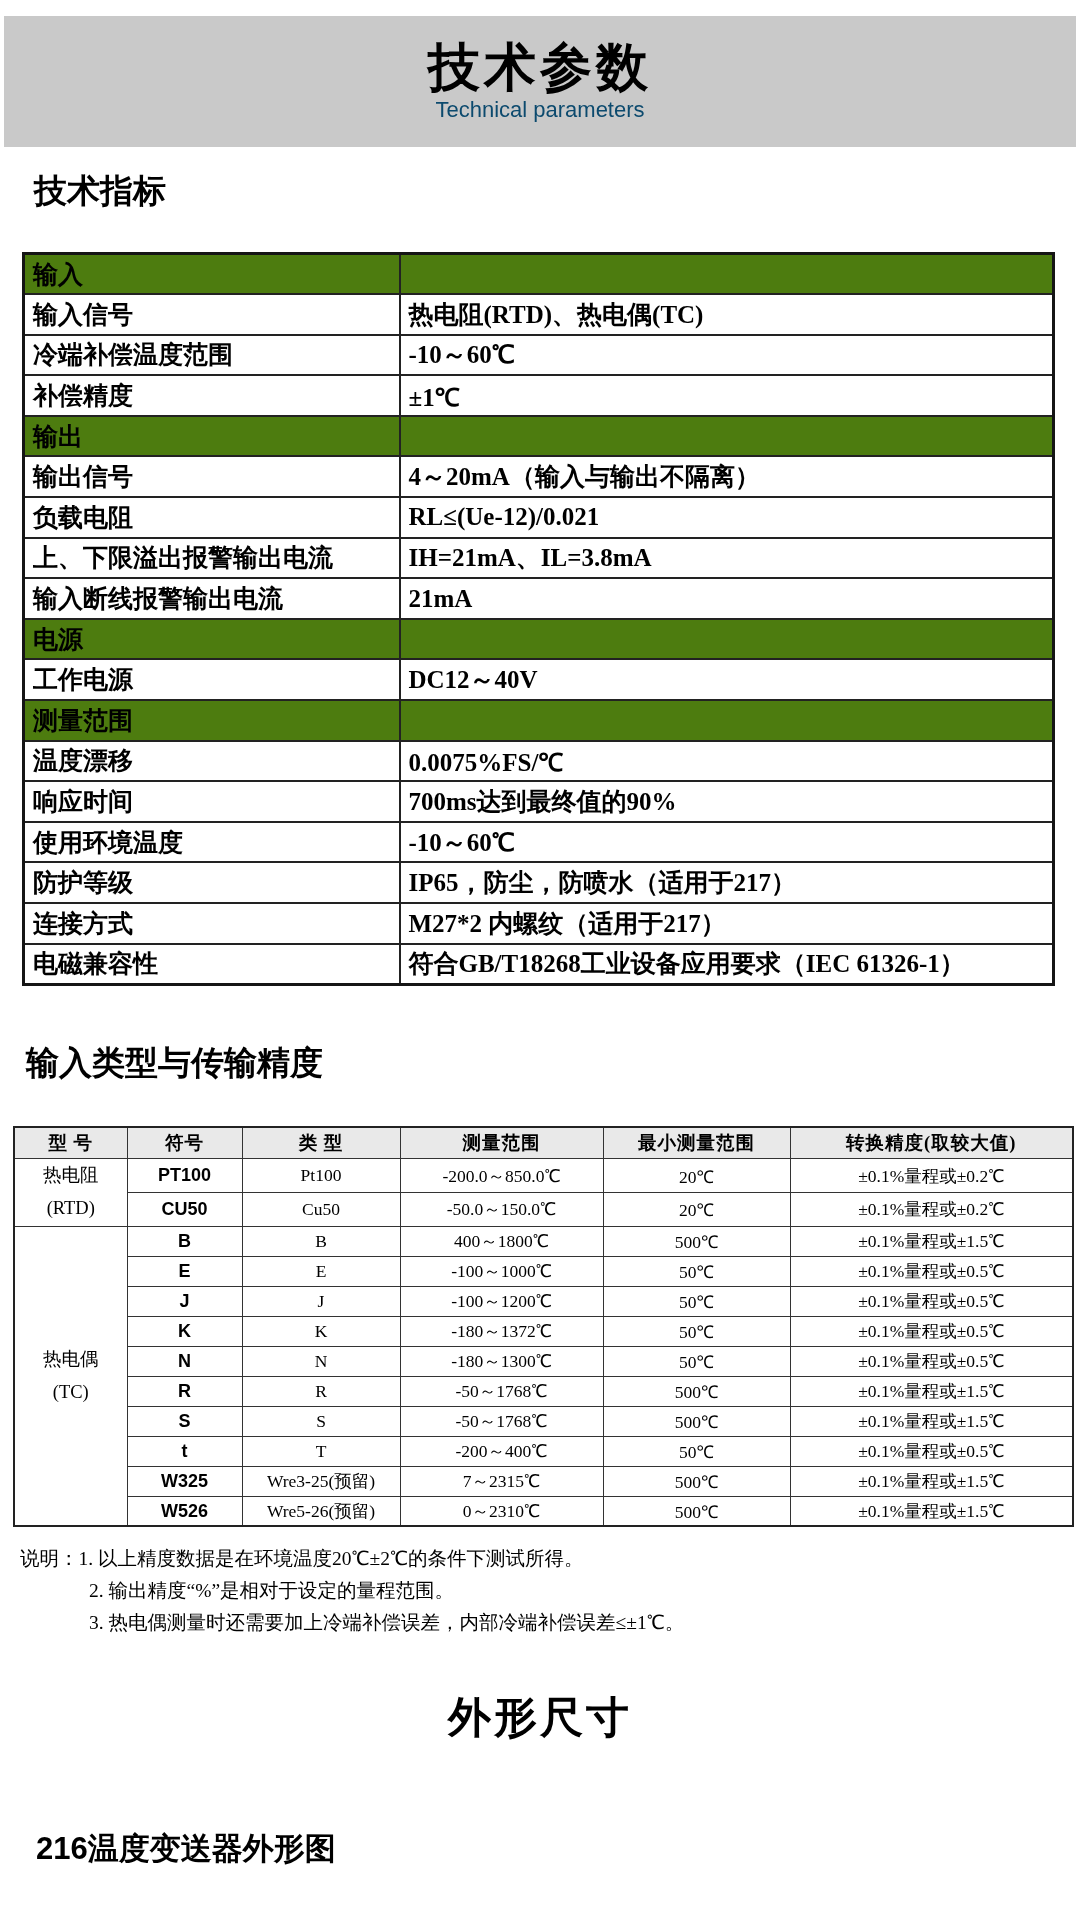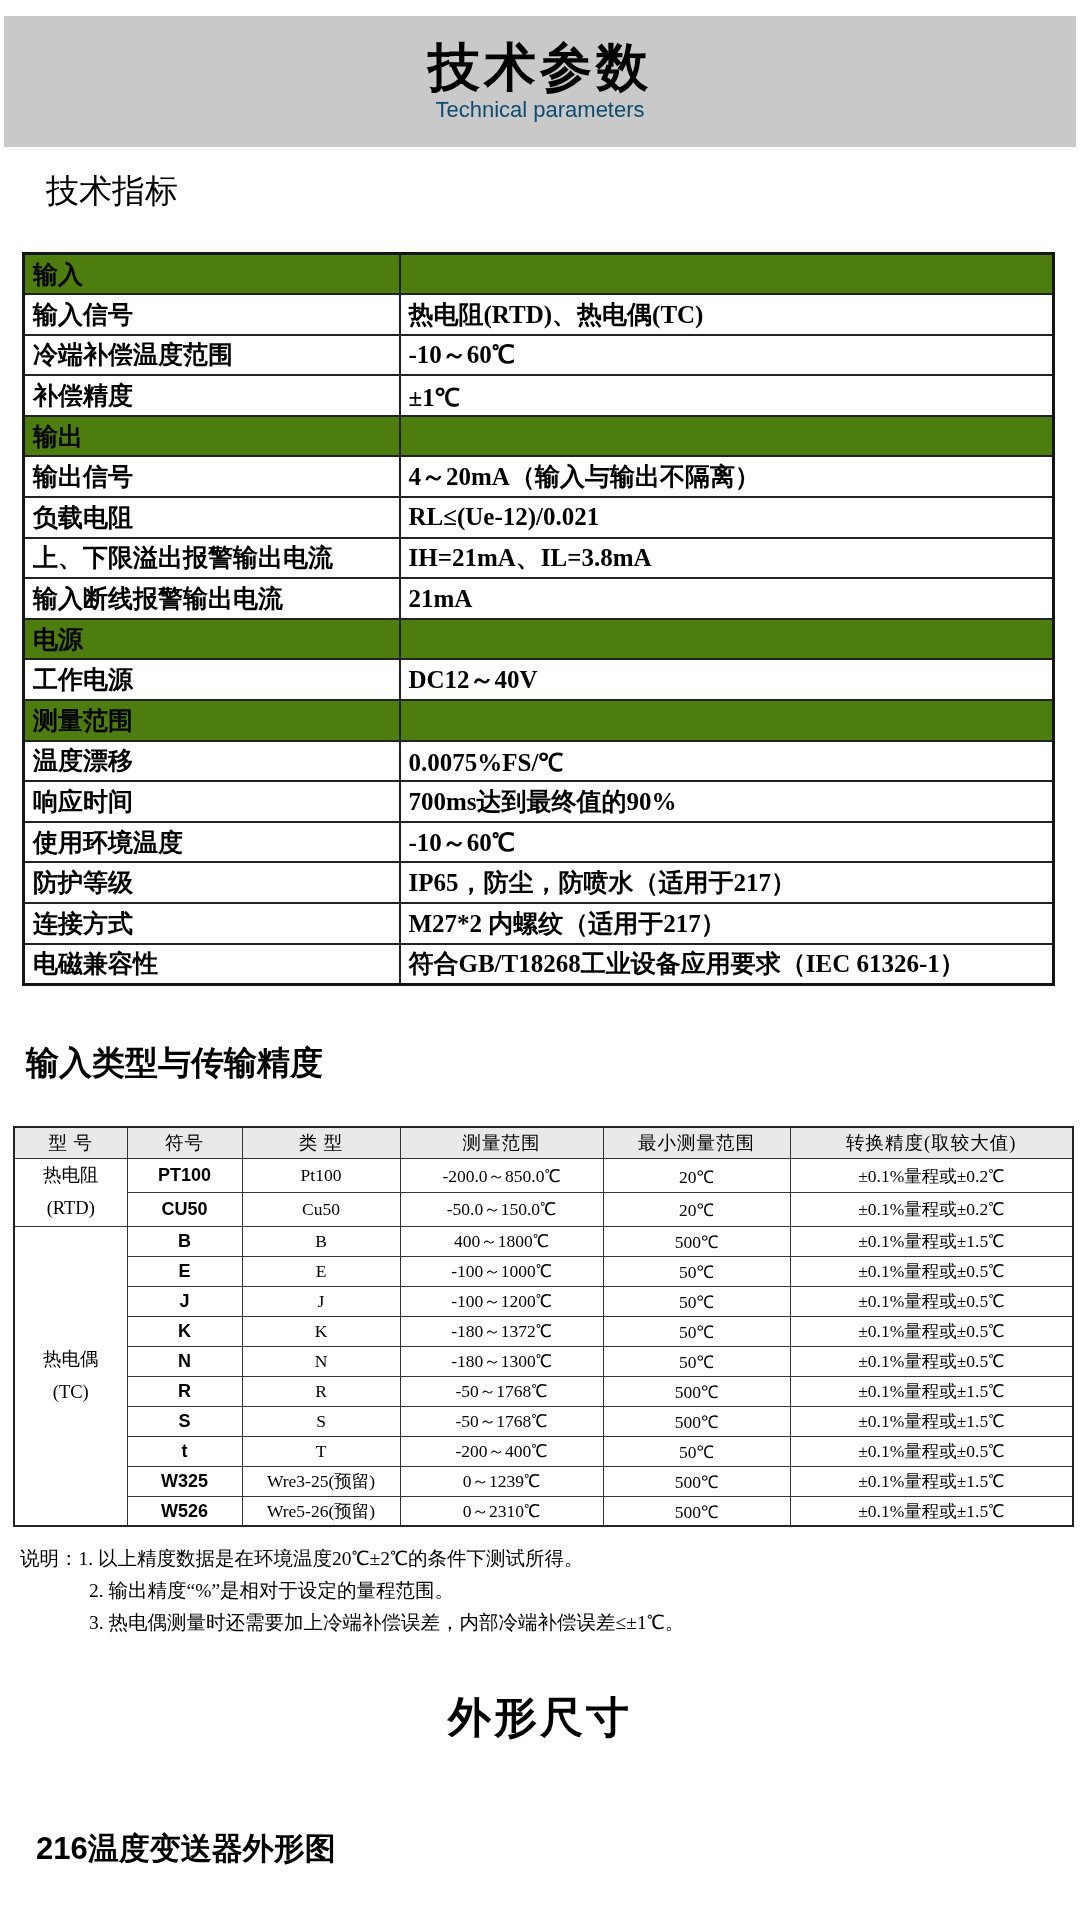--- a/index.html
+++ b/index.html
@@ -30,23 +30,23 @@
     line-height: 1.05;
   }
   .banner-subtitle {
     font-size: 22px;
     color: #0c4a6e;
     margin-top: 2px;
   }
   
   .sec-heading {
     font-size: 33px;
-    font-weight: normal;
+    font-weight: bold;
     line-height: 1;
-    margin: 27px 0 0 46px;
+    margin: 27px 0 0 34px;
   }
   .sec-heading2 {
     font-size: 33px;
     font-weight: bold;
     line-height: 1;
     margin: 60px 0 0 26px;
   }
   
   .spec-table {
     border-collapse: collapse;
@@ -81,21 +81,21 @@
   .acc-table th, .acc-table td {
     border: 1px solid #333;
     height: 30px;
     padding: 0 2px;
     vertical-align: middle;
     white-space: nowrap;
     overflow: hidden;
   }
   .acc-table thead th {
     background: #e9e9e9;
-    font-weight: normal;
+    font-weight: bold;
     font-size: 18.5px;
     height: 32px;
     letter-spacing: 1px;
   }
   .acc-table td.sym {
     font-family: "Liberation Sans", sans-serif;
     font-weight: bold;
     font-size: 18px;
   }
   .acc-table td.model-cell {
@@ -317,21 +317,21 @@
       <tr>
         <td class="sym">t</td>
         <td>T</td>
         <td>-200～400℃</td>
         <td>50℃</td>
         <td>±0.1%量程或±0.5℃</td>
       </tr>
       <tr>
         <td class="sym">W325</td>
         <td>Wre3-25(预留)</td>
-        <td>0～1239℃</td>
+        <td>7～2315℃</td>
         <td>500℃</td>
         <td>±0.1%量程或±1.5℃</td>
       </tr>
       <tr>
         <td class="sym">W526</td>
         <td>Wre5-26(预留)</td>
         <td>0～2310℃</td>
         <td>500℃</td>
         <td>±0.1%量程或±1.5℃</td>
       </tr>

